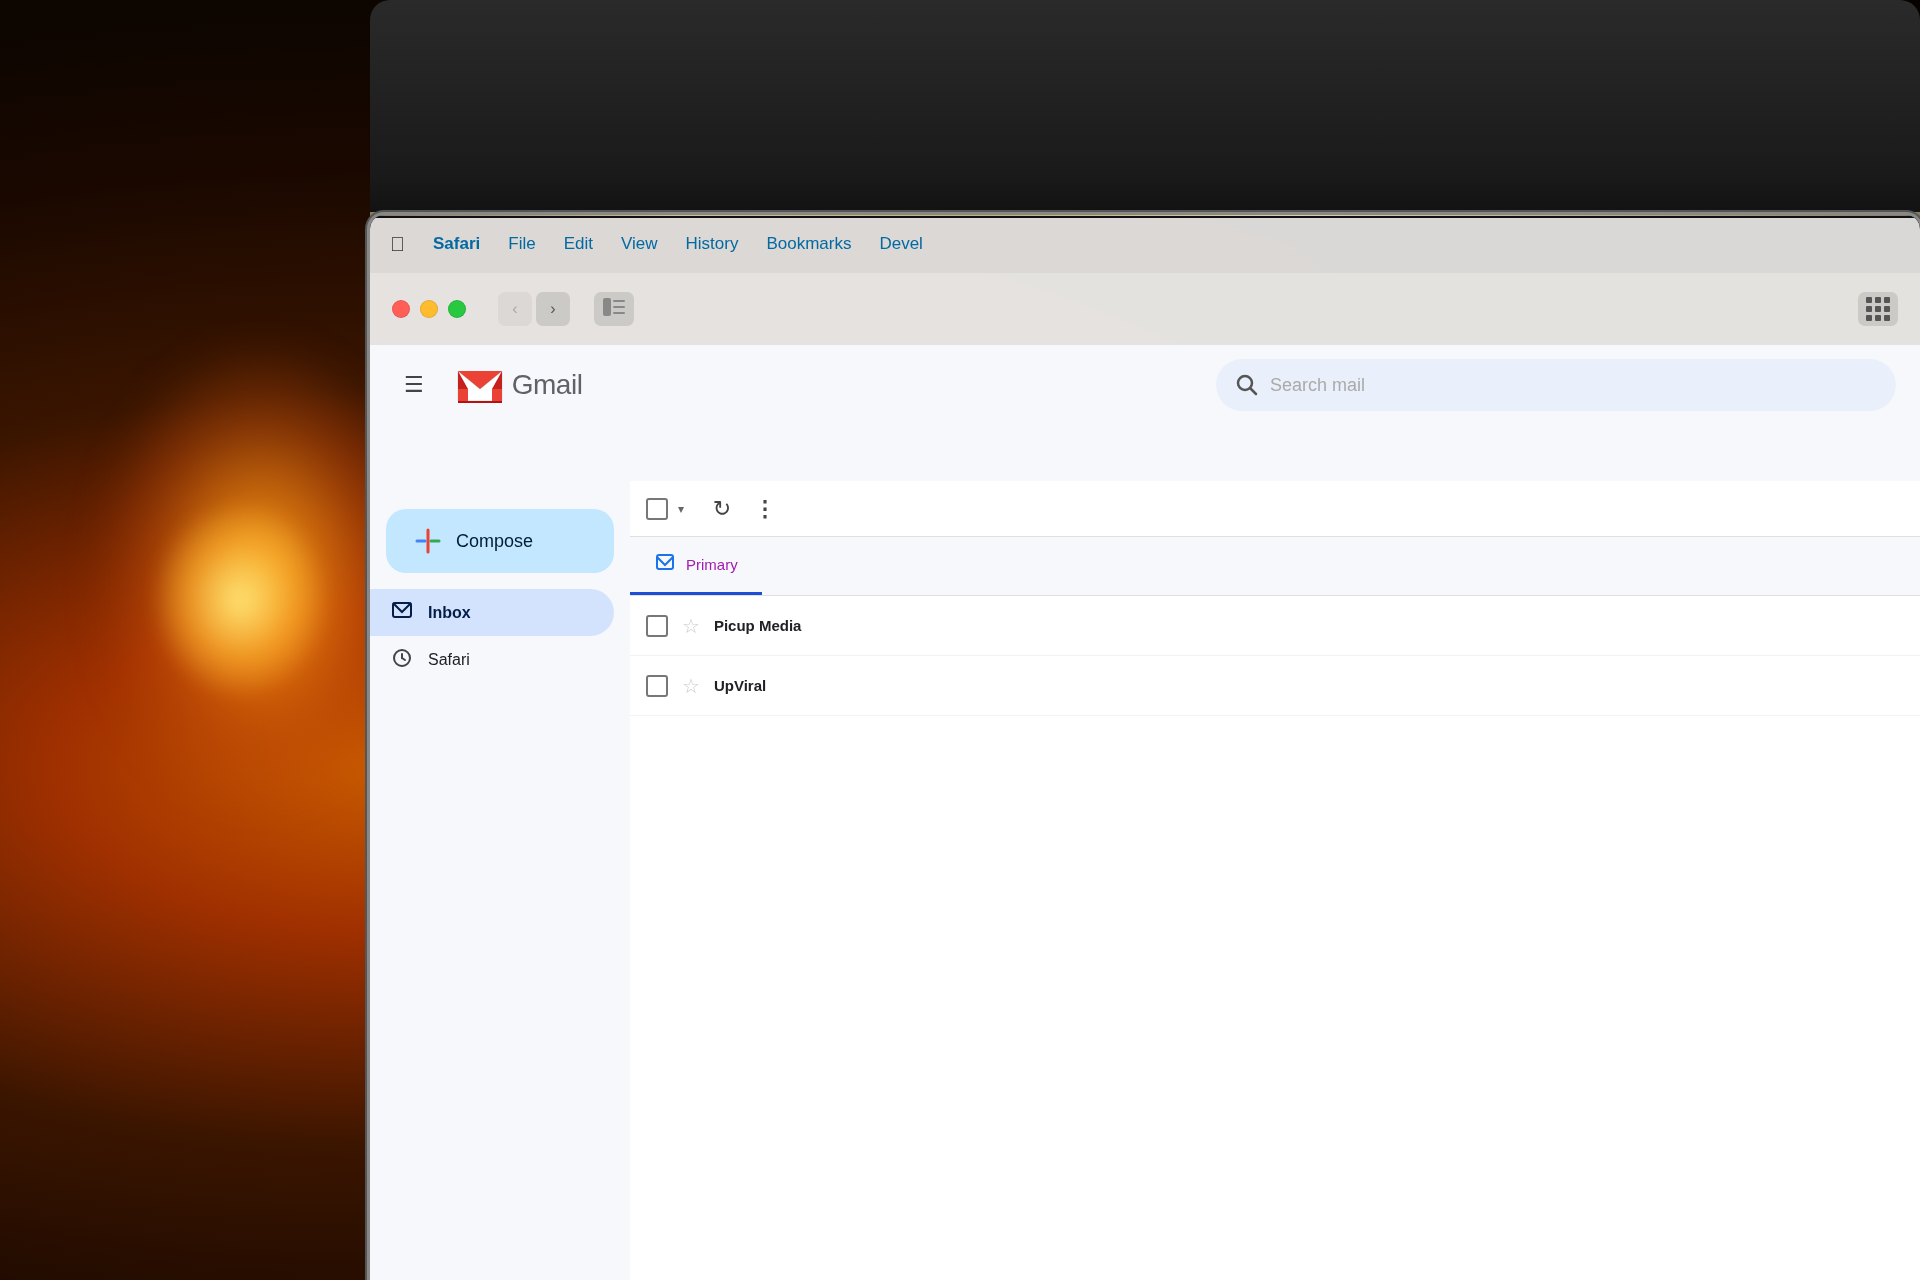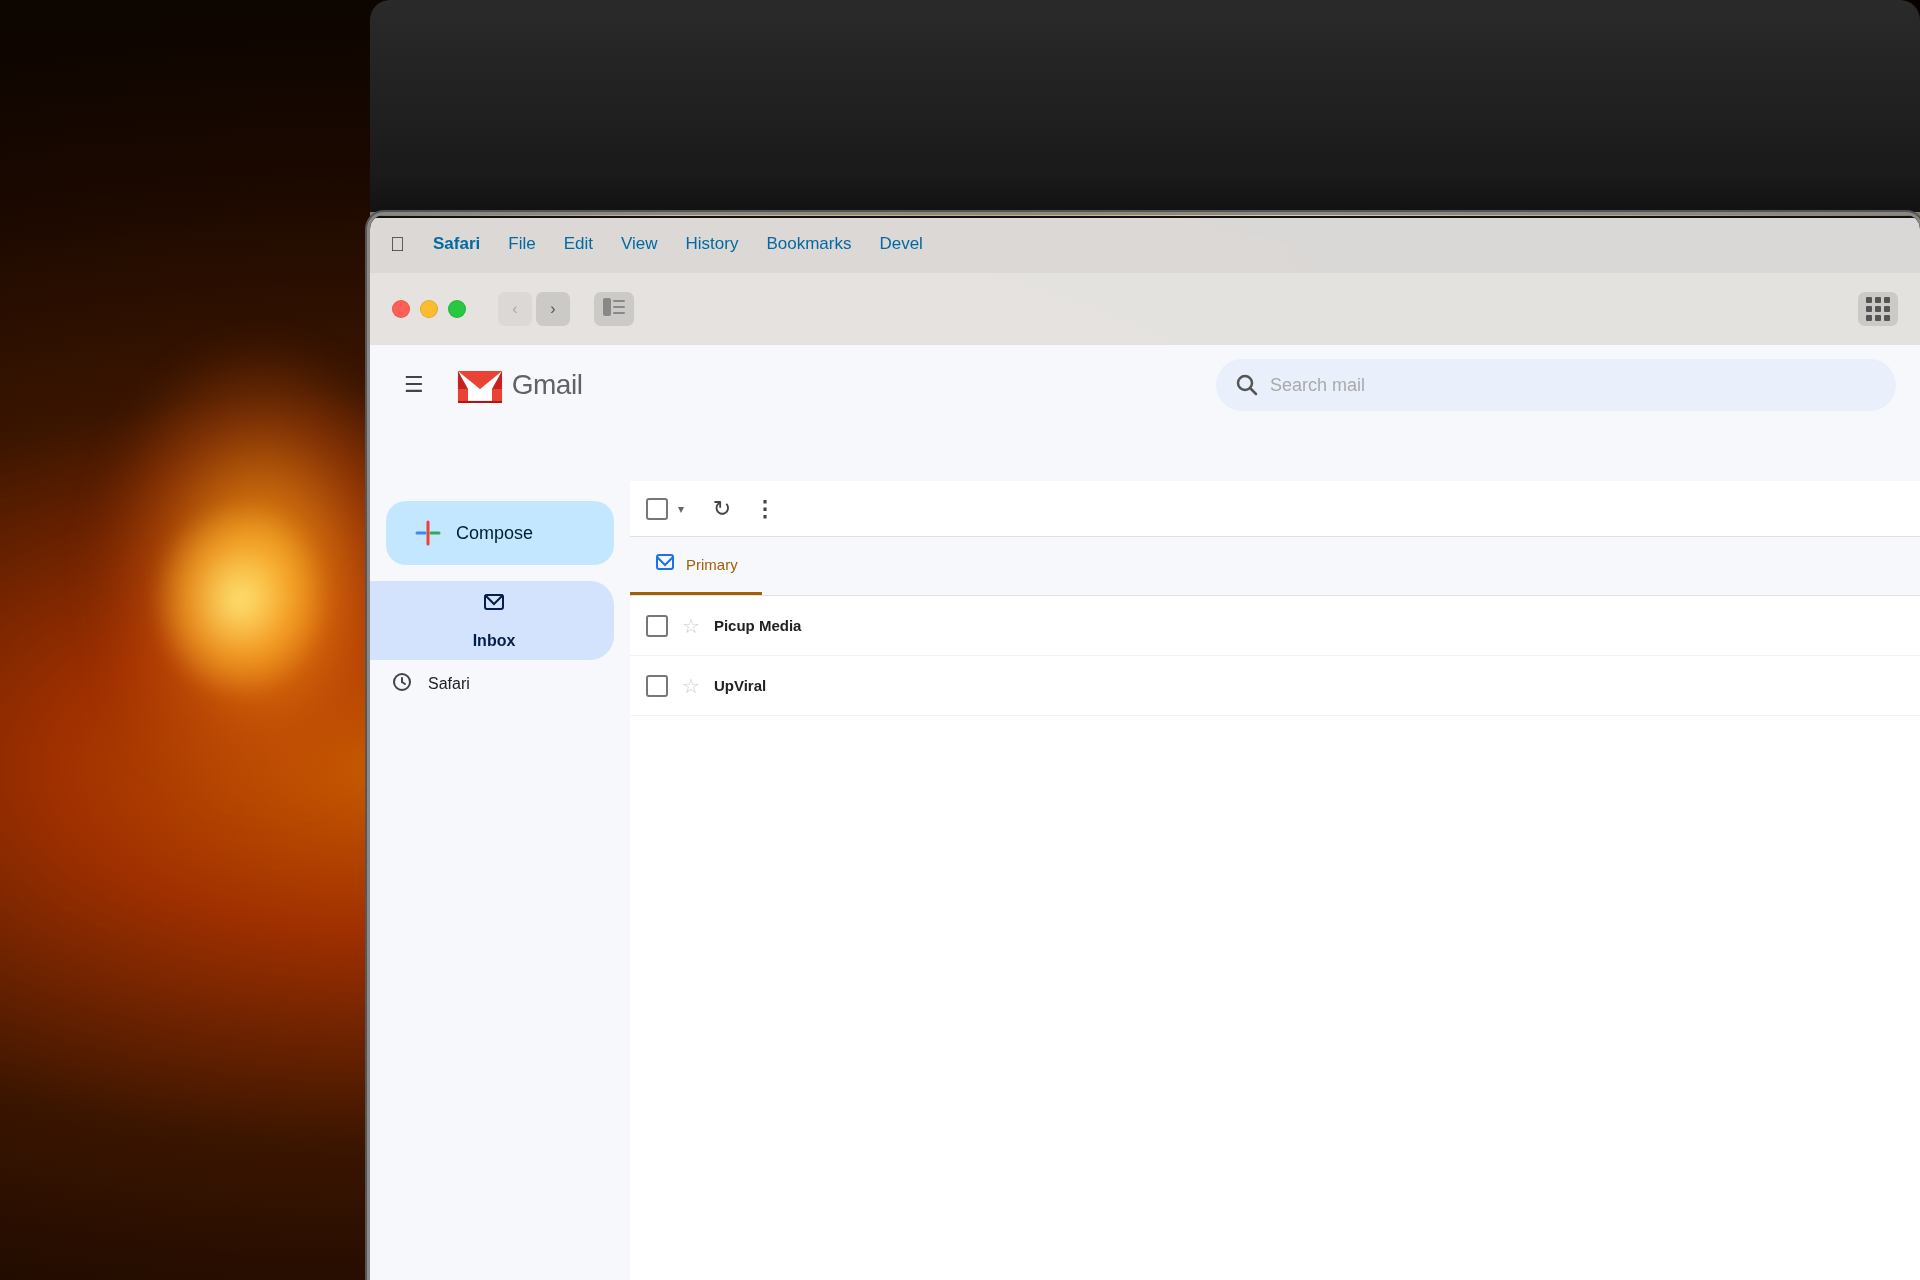--- a/index.html
+++ b/index.html
@@ -319,22 +319,22 @@
       display: flex;
       align-items: center;
       gap: 10px;
       padding: 14px 24px;
       cursor: pointer;
       border-bottom: 3px solid transparent;
       color: #444;
       font-size: 15px;
     }
     .gmail-tab.active {
-      border-bottom: 3px solid #a16207;
-      color: #a16207;
+      border-bottom: 3px solid #1d4ed8;
+      color: #a21caf;
     }
     .tab-icon {
       font-size: 20px;
       color: #555;
     }
     .gmail-tab.active .tab-icon {
       color: #1a73e8;
     }
 
     
@@ -352,21 +352,21 @@
       align-items: center;
       gap: 14px;
       background: #c2e7ff;
       border: none;
       border-radius: 20px;
       padding: 18px 28px;
       font-size: 18px;
       font-weight: 500;
       color: #001d35;
       cursor: pointer;
-      margin: 12px 16px 16px;
+      margin: 20px 16px 16px;
       width: calc(100% - 32px);
     }
 
     .compose-plus {
       font-size: 28px;
       display: flex;
       align-items: center;
       justify-content: center;
     }
 
@@ -383,21 +383,20 @@
       cursor: pointer;
       border-radius: 0 24px 24px 0;
       margin-right: 16px;
       font-size: 16px;
       color: #202124;
     }
     .sidebar-item-row.active {
       background: #d3e3fd;
       font-weight: 600;
       color: #041e49;
-      flex-direction: column;
     }
     .sidebar-item-row.active .sidebar-icon {
       color: #041e49;
     }
 
     .sidebar-icon {
       font-size: 20px;
       color: #444;
       width: 24px;
       text-align: center;

